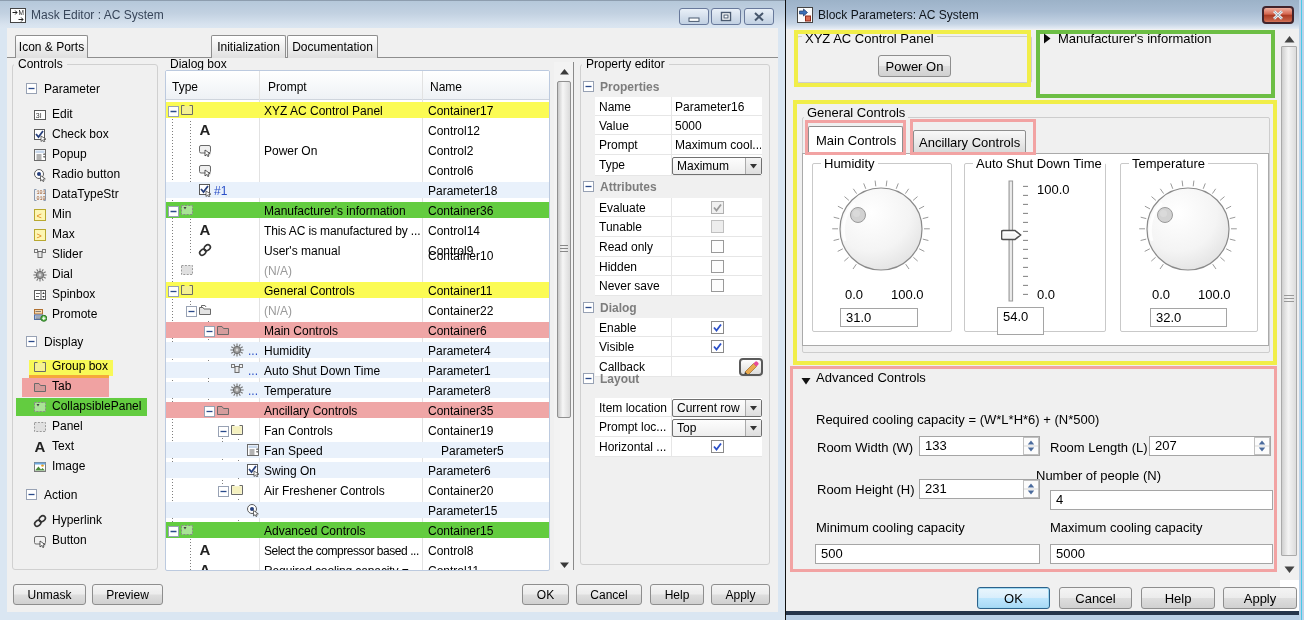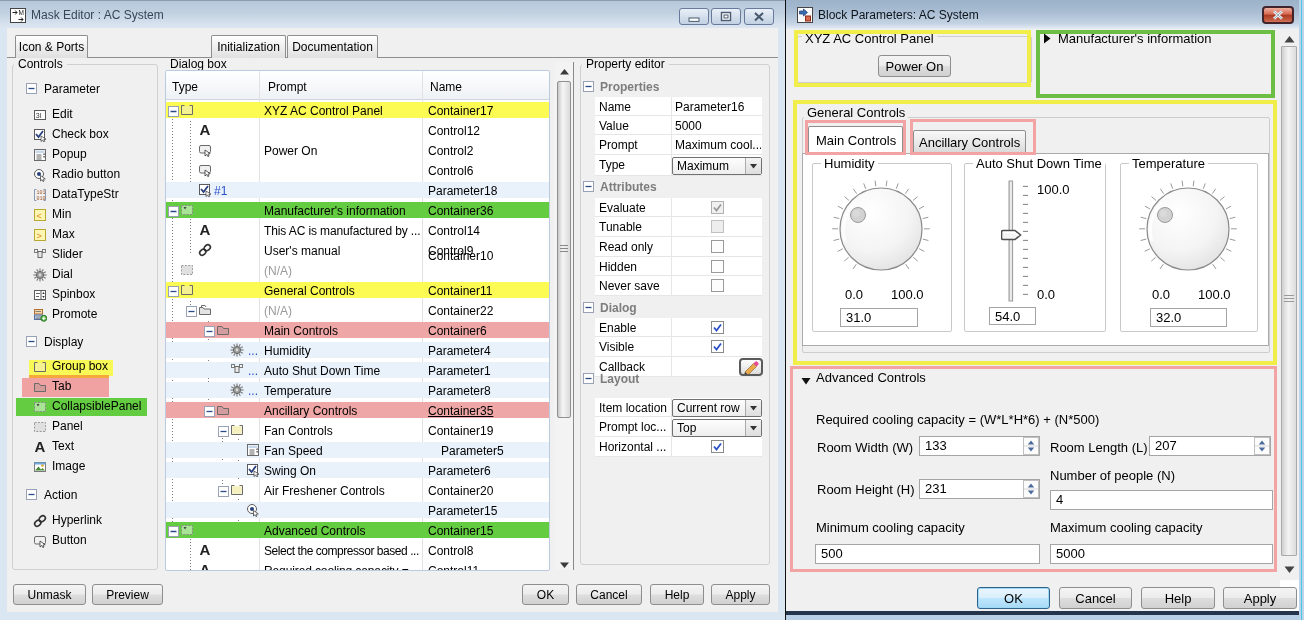--- a/index.html
+++ b/index.html
@@ -350,21 +350,21 @@
 <div class="tb" style="left:262px;top:313px;">Parameter8</div>
 <div class="abs" style="left:0;top:331px;width:383px;height:16px;background:#efa6a6;"></div>
 <div class="abs" style="left:38px;top:334px;width:11px;height:11px;"><svg width="11" height="11" viewBox="0 0 11 11" style="vertical-align:-1px">
             <rect x="0.5" y="0.5" width="10" height="10" fill="#fff" stroke="#98a2b4"></rect>
             <path d="M2.5 5.5 H8.5" stroke="#2a4a8a" stroke-width="1.3"></path>
           </svg></div>
 <div class="abs" style="left:50px;top:332px;width:14px;height:14px;"><svg width="14" height="14" viewBox="0 0 14 14">
             <path d="M1.5 11.5 V3.5 H6 L7.5 5.5 H12.5 V11.5 Z" fill="rgba(130,130,130,0.25)" stroke="#6a6a6a"></path>
           </svg></div>
 <div class="tb" style="left:98px;top:333px;color:#000;max-width:160px;overflow:hidden;">Ancillary Controls</div>
-<div class="tb" style="left:262px;top:333px;text-decoration:underline;">Container35</div>
+<div class="tb" style="left:262px;top:333px;">Container35</div>
 <div class="abs" style="left:52px;top:354px;width:11px;height:11px;"><svg width="11" height="11" viewBox="0 0 11 11" style="vertical-align:-1px">
             <rect x="0.5" y="0.5" width="10" height="10" fill="#fff" stroke="#98a2b4"></rect>
             <path d="M2.5 5.5 H8.5" stroke="#2a4a8a" stroke-width="1.3"></path>
           </svg></div>
 <div class="abs" style="left:64px;top:352px;width:14px;height:14px;"><svg width="14" height="14" viewBox="0 0 14 14">
             <path d="M4.5 2.5 H1.5 V11.5 H12.5 V2.5 H9.5" fill="none" stroke="#6a6a6a"></path>
             <rect x="2.2" y="3.2" width="9.6" height="7.6" fill="#f2ecaa" opacity="0.75"></rect>
           </svg></div>
 <div class="tb" style="left:98px;top:353px;color:#000;max-width:160px;overflow:hidden;">Fan Controls</div>
 <div class="tb" style="left:262px;top:353px;">Container19</div>
@@ -691,21 +691,21 @@
           <line x1="22" y1="78.4" x2="27" y2="78.4" stroke="#8a8a8a" stroke-width="1.1"></line>
           <line x1="22" y1="87.4" x2="27" y2="87.4" stroke="#8a8a8a" stroke-width="1.1"></line>
           <line x1="22" y1="96.4" x2="27" y2="96.4" stroke="#8a8a8a" stroke-width="1.1"></line>
           <line x1="22" y1="105.4" x2="27" y2="105.4" stroke="#8a8a8a" stroke-width="1.1"></line>
           <line x1="22" y1="114.4" x2="27" y2="114.4" stroke="#8a8a8a" stroke-width="1.1"></line>
           <path d="M2 50.5 h12 l5.5 4.5 l-5.5 4.5 h-12 a1.5 1.5 0 0 1 -1.5 -1.5 v-6 a1.5 1.5 0 0 1 1.5 -1.5 z" fill="#f4f4f4" stroke="#4e4e4e" stroke-width="1.6"></path>
           <path d="M2.5 52.5 h11 l4 3" stroke="#ffffff" stroke-width="1.4" fill="none"></path>
         </svg></div>
 <div class="rlabel" style="left:252px;top:182px;">100.0</div>
 <div class="rlabel" style="left:252px;top:287px;">0.0</div>
-<div class="redit" style="left:204px;top:307px;width:47px;height:18px;">54.0</div>
+<div class="redit" style="left:212px;top:307px;width:47px;height:28px;">54.0</div>
 <div class="abs" style="left:5px;top:366px;width:487px;height:206px;border:3px solid #f2a3a3;"></div>
 <div class="abs" style="left:16px;top:374px;"><svg width="10" height="8" viewBox="0 0 10 8">
           <path d="M0.5 1 L9.5 1 L5 7.5 Z" fill="#111"></path>
         </svg></div>
 <div class="rlabel" style="left:31px;top:370px;">Advanced Controls</div>
 <div class="rlabel" style="left:31px;top:412px;">Required cooling capacity = (W*L*H*6) + (N*500)</div>
 <div class="rlabel" style="left:32px;top:440px;">Room Width (W)</div>
 <div class="redit" style="left:134px;top:436px;width:121px;height:20px;">133</div>
       <div class="abs" style="left:238px;top:437px;width:16px;height:18px;"><svg width="16" height="18" viewBox="0 0 16 18">
           <rect x="0.5" y="0.5" width="15" height="17" fill="#fcfcfc" stroke="#c0c0c0"></rect>
@@ -714,21 +714,21 @@
           <path d="M8 14.5 l3.2 -4 l-6.4 0 z" fill="#4a6a9c"></path>
         </svg></div>
 <div class="rlabel" style="left:265px;top:440px;">Room Length (L)</div>
 <div class="redit" style="left:364px;top:436px;width:122px;height:20px;">207</div>
       <div class="abs" style="left:469px;top:437px;width:16px;height:18px;"><svg width="16" height="18" viewBox="0 0 16 18">
           <rect x="0.5" y="0.5" width="15" height="17" fill="#fcfcfc" stroke="#c0c0c0"></rect>
           <path d="M8 3.5 l3.2 4 l-6.4 0 z" fill="#4a6a9c"></path>
           <line x1="1" y1="9" x2="15" y2="9" stroke="#d8d8d8"></line>
           <path d="M8 14.5 l3.2 -4 l-6.4 0 z" fill="#4a6a9c"></path>
         </svg></div>
-<div class="rlabel" style="left:265px;top:468px;text-align:right;">Number of people (N)</div>
+<div class="rlabel" style="left:251px;top:468px;text-align:right;">Number of people (N)</div>
 <div class="rlabel" style="left:32px;top:482px;">Room Height (H)</div>
 <div class="redit" style="left:134px;top:479px;width:121px;height:20px;">231</div>
       <div class="abs" style="left:238px;top:480px;width:16px;height:18px;"><svg width="16" height="18" viewBox="0 0 16 18">
           <rect x="0.5" y="0.5" width="15" height="17" fill="#fcfcfc" stroke="#c0c0c0"></rect>
           <path d="M8 3.5 l3.2 4 l-6.4 0 z" fill="#4a6a9c"></path>
           <line x1="1" y1="9" x2="15" y2="9" stroke="#d8d8d8"></line>
           <path d="M8 14.5 l3.2 -4 l-6.4 0 z" fill="#4a6a9c"></path>
         </svg></div>
 <div class="redit" style="left:265px;top:490px;width:223px;height:20px;">4</div>
 <div class="rlabel" style="left:31px;top:520px;">Minimum cooling capacity</div>

